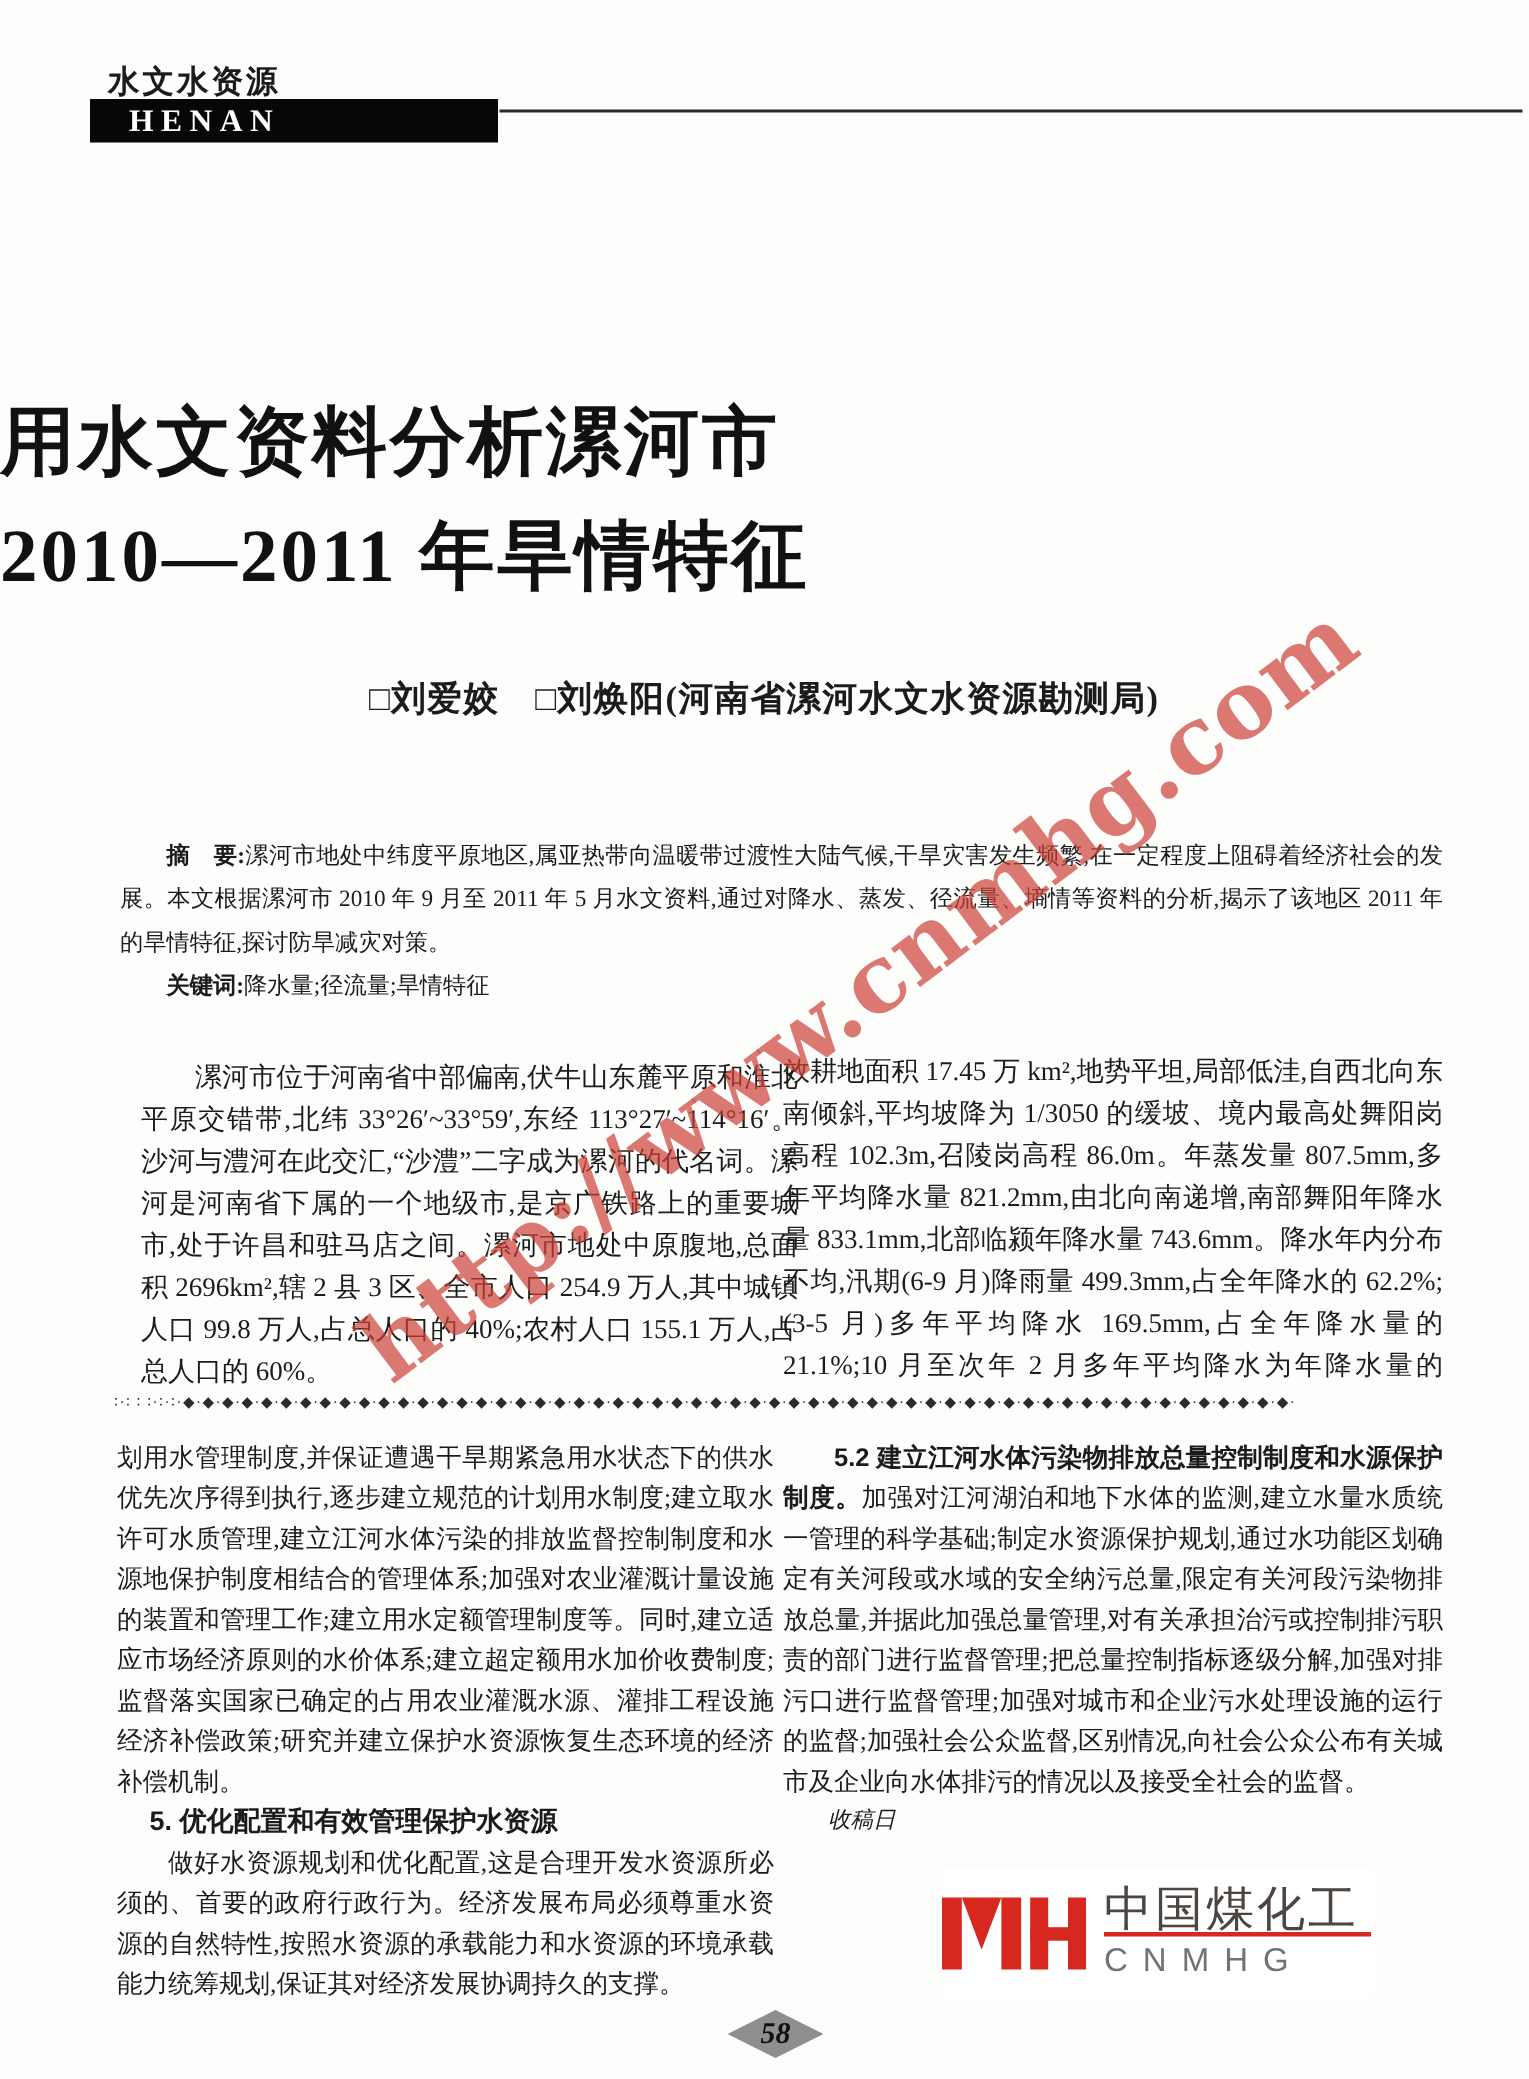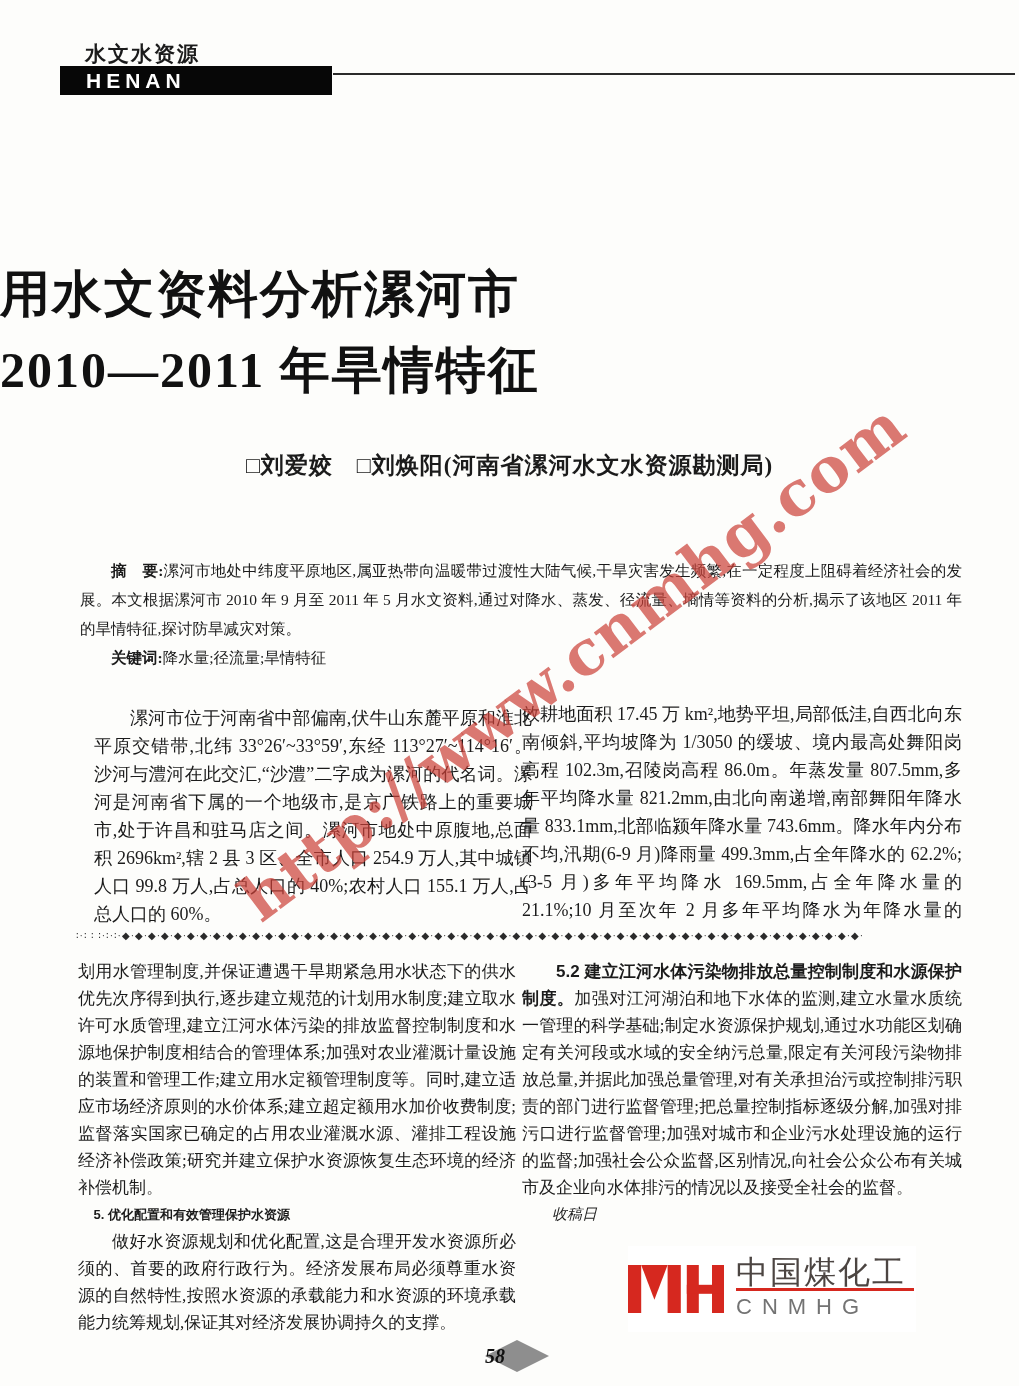--- a/index.html
+++ b/index.html
@@ -2,24 +2,24 @@
 <html><head>
 <meta charset="utf-8">
 <style>
   html,body{margin:0;padding:0;background:#d8d8d8;}
   .page{
     position:relative; width:1019px; height:1386px; margin:0 auto;
     background:#fdfdfb; overflow:hidden;
     font-family:"Liberation Serif","DejaVu Serif",serif; color:#1b1b1b;
   }
   
-  .hdr-label{position:absolute; left:85px; top:40px; font-size:21px; font-weight:bold;
+  .hdr-label{position:absolute; left:72px; top:40px; font-size:21px; font-weight:bold;
     font-family:"Liberation Sans","DejaVu Sans",sans-serif; letter-spacing:2px;}
   .banner{position:absolute; left:60px; top:66px; width:272px; height:29px; background:#070707;
-    color:#fff; font-family:Liberation Sans, sans-serif; font-weight:bold;
+    color:#fff; font-family:Liberation Serif, serif; font-weight:bold;
     font-size:21px; letter-spacing:5px; line-height:29px; padding-left:26px; box-sizing:border-box;}
   .hdr-rule{position:absolute; left:333px; top:73px; width:682px; height:2px; background:#2a2a2a;}
   .journal{position:absolute; right:56px; top:44px; font-size:17px; font-weight:bold; letter-spacing:1px;}
   
   .title{position:absolute; left:0; width:100%; top:256px; 
     font-weight:900; font-size:50px; line-height:76px; letter-spacing:2px; color:#111;}
   .authors{position:absolute; left:0; width:100%; top:450px; text-align:center;
     font-size:23px; font-weight:600; letter-spacing:1px;}
   
   .abstract{position:absolute; left:80px; top:556px; width:882px; font-size:15.5px;
@@ -28,21 +28,21 @@
   .abstract .lbl{font-weight:bold;}
   
   .col{position:absolute; font-size:18px; line-height:28px; text-align:justify; overflow:hidden;}
   .col p{margin:0;}
   .col p.ind{text-indent:2em;}
   .c-tl{left:94px;  top:704px; width:438px; height:228px;}
   .c-tr{left:522px; top:700px; width:440px; height:228px;}
   .c-bl{left:78px;  top:958px; width:438px; height:380px; font-size:17px; line-height:27px;}
   .c-br{left:522px; top:958px; width:440px; height:380px; font-size:17px; line-height:27px;}
   .h5{font-family:"Liberation Sans","DejaVu Sans",sans-serif; font-weight:bold;
-    font-size:13px; text-indent:1.2em; margin:2px 0;}
+    font-size:18px; text-indent:1.2em; margin:2px 0;}
   .lead{font-family:"Liberation Sans","DejaVu Sans",sans-serif; font-weight:bold;}
   .received{font-style:italic; font-size:15px; text-indent:2em; margin-top:6px;}
   
   .divider{position:absolute; left:76px; top:928px; width:886px; height:16px; overflow:hidden;
     font-size:10px; letter-spacing:1px; color:#2b2b2b; white-space:nowrap; line-height:16px;}
   
   .watermark{position:absolute; left:248px; top:870px; transform:rotate(-37deg);
     transform-origin:0 50%; font-size:62px; font-weight:bold; letter-spacing:1px;
     font-family:"DejaVu Serif","Liberation Serif",serif; color:rgba(202,62,54,0.70);
     white-space:nowrap; z-index:5; pointer-events:none;}
@@ -53,21 +53,21 @@
   .stamp-right{margin-left:12px;}
   .stamp-cn{font-size:32px; color:#4c4542; letter-spacing:2px; line-height:26px;
     font-family:"Liberation Sans","DejaVu Sans",sans-serif;}
   .stamp-rule{width:178px; height:3px; background:#d6281f; margin:3px 0 4px 0;}
   .stamp-en{font-size:22px; color:#737373; letter-spacing:10px; line-height:24px;
     font-family:"Liberation Sans","DejaVu Sans",sans-serif;}
   
   .pagenum{position:absolute; left:485px; top:1340px; width:64px; height:32px; z-index:2;}
   .pagenum .diamond{position:absolute; inset:0; background:#8e8e8e;
     clip-path:polygon(50% 0,100% 50%,50% 100%,0 50%);}
-  .pagenum .num{position:absolute; inset:0; text-align:left; line-height:32px;
+  .pagenum .num{position:absolute; inset:0; text-align:center; line-height:32px;
     font-size:20px; font-weight:bold; font-style:italic; color:#101010;}
 </style>
 </head>
 <body>
 
 <div class="page">
 
   <div class="hdr-label">水文水资源</div>
   <div class="banner">HENAN</div>
   <div class="hdr-rule"></div>

